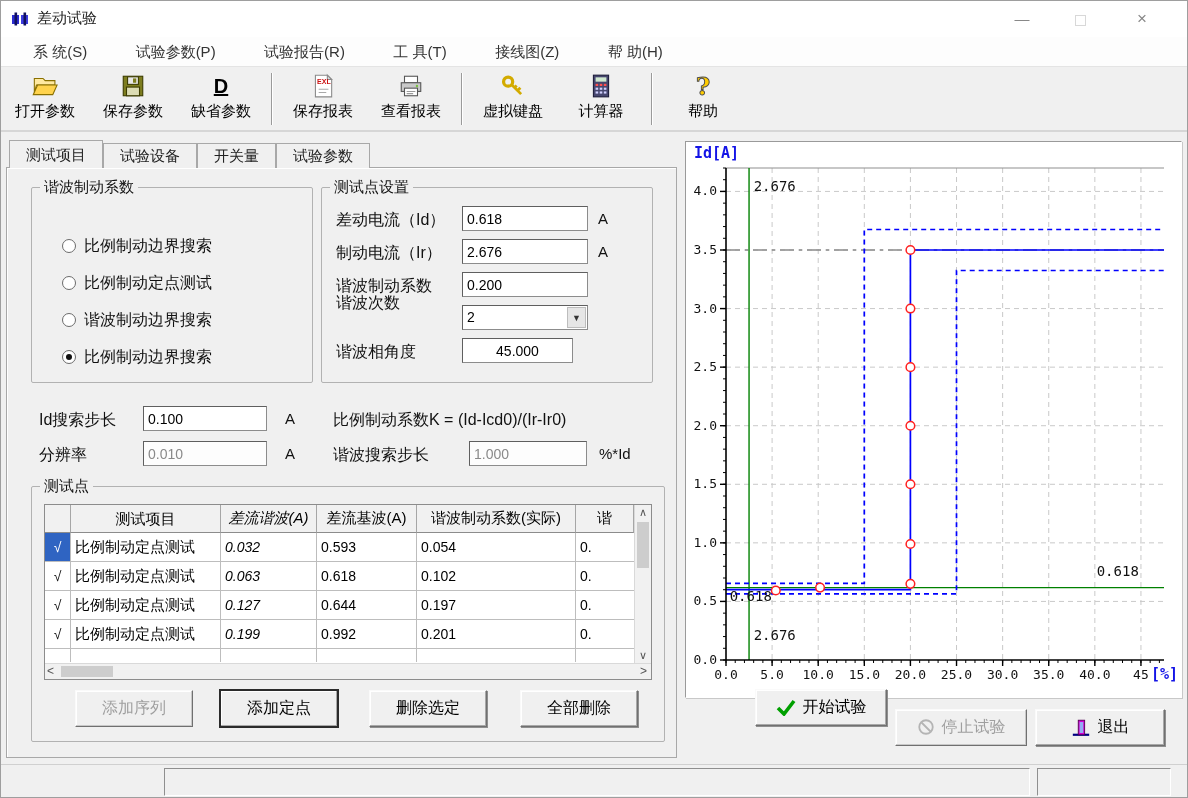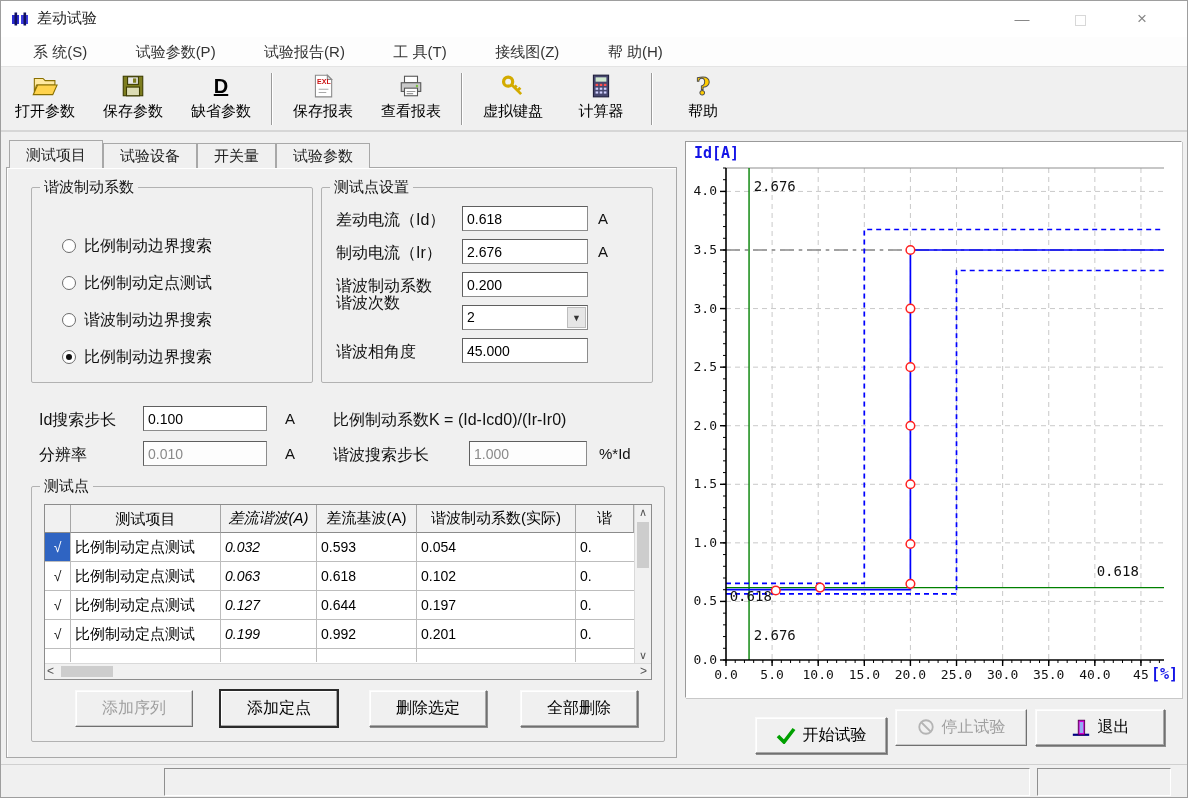--- a/index.html
+++ b/index.html
@@ -244,21 +244,21 @@
       <span class="flabel" style="left:14px; top:88px;">谐波制动系数</span>
       <input class="tinput" style="left: 140px; top: 84px; width: 126px;" readonly="" value="0.200">
 
       <span class="flabel" style="left:14px; top:105px;">谐波次数</span>
       <div class="combo" style="left:140px; top:117px; width:126px;">
         <span class="cval">2</span>
         <span class="cbtn">▼</span>
       </div>
 
       <span class="flabel" style="left:14px; top:154px;">谐波相角度</span>
-      <input class="tinput" style="left: 140px; top: 150px; width: 126px;" readonly="" value="45.000">
+      <input class="tinput" style="left: 140px; top: 150px; width: 111px; text-align: center;" readonly="" value="45.000">
     </div>
 
     <span class="flabel" style="left:32px; top:242px;">Id搜索步长</span>
     <input class="tinput" style="left: 136px; top: 238px; width: 124px;" readonly="" value="0.100">
     <span class="unit" style="left:278px; top:242px;">A</span>
     <span class="flabel" style="left:326px; top:242px;">比例制动系数K = (Id-Icd0)/(Ir-Ir0)</span>
 
     <span class="flabel" style="left:32px; top:277px;">分辨率</span>
     <input class="tinput" style="left: 136px; top: 273px; width: 124px;" disabled="" value="0.010">
     <span class="unit" style="left:278px; top:277px;">A</span>
@@ -513,21 +513,21 @@
         <text x="31" y="53.428571428571445" text-anchor="end" class="tick">4.0</text>
         <text x="8" y="16" class="axis-label">Id[A]</text>
         <text x="492" y="537" text-anchor="end" class="axis-label">[%]</text>
         <text x="67.66315789473684" y="49.428571428571445" class="anno">2.676</text>
         <text x="67.66315789473684" y="498.0857142857143" class="anno">2.676</text>
         <text x="43.68842105263158" y="459.42857142857144" class="anno">0.618</text>
         <text x="410.6863157894737" y="433.65714285714284" class="anno">0.618</text>
       </svg>
   </div>
 
-  <button class="btn" style="left:754px; top:716px; width:132px;align-items:center;">
+  <button class="btn" style="left:754px; top:688px; width:132px;align-items:center;">
     <span class="bicon"><svg width="20" height="17" viewBox="0 0 20 17">
           <path d="M2 9 l6 6 L18 2" stroke="#00a000" stroke-width="3.6" fill="none"></path>
         </svg></span>
     <span>开始试验</span>
   </button>
   <button class="btn disabled" style="left:894px; top:708px; width:132px;">
     <span class="bicon"><svg width="18" height="18" viewBox="0 0 20 20">
           <circle cx="10" cy="10" r="7.5" fill="none" stroke="#b4b4b4" stroke-width="2"></circle>
           <path d="M5 5 l10 10" stroke="#b4b4b4" stroke-width="2"></path>
         </svg></span>

